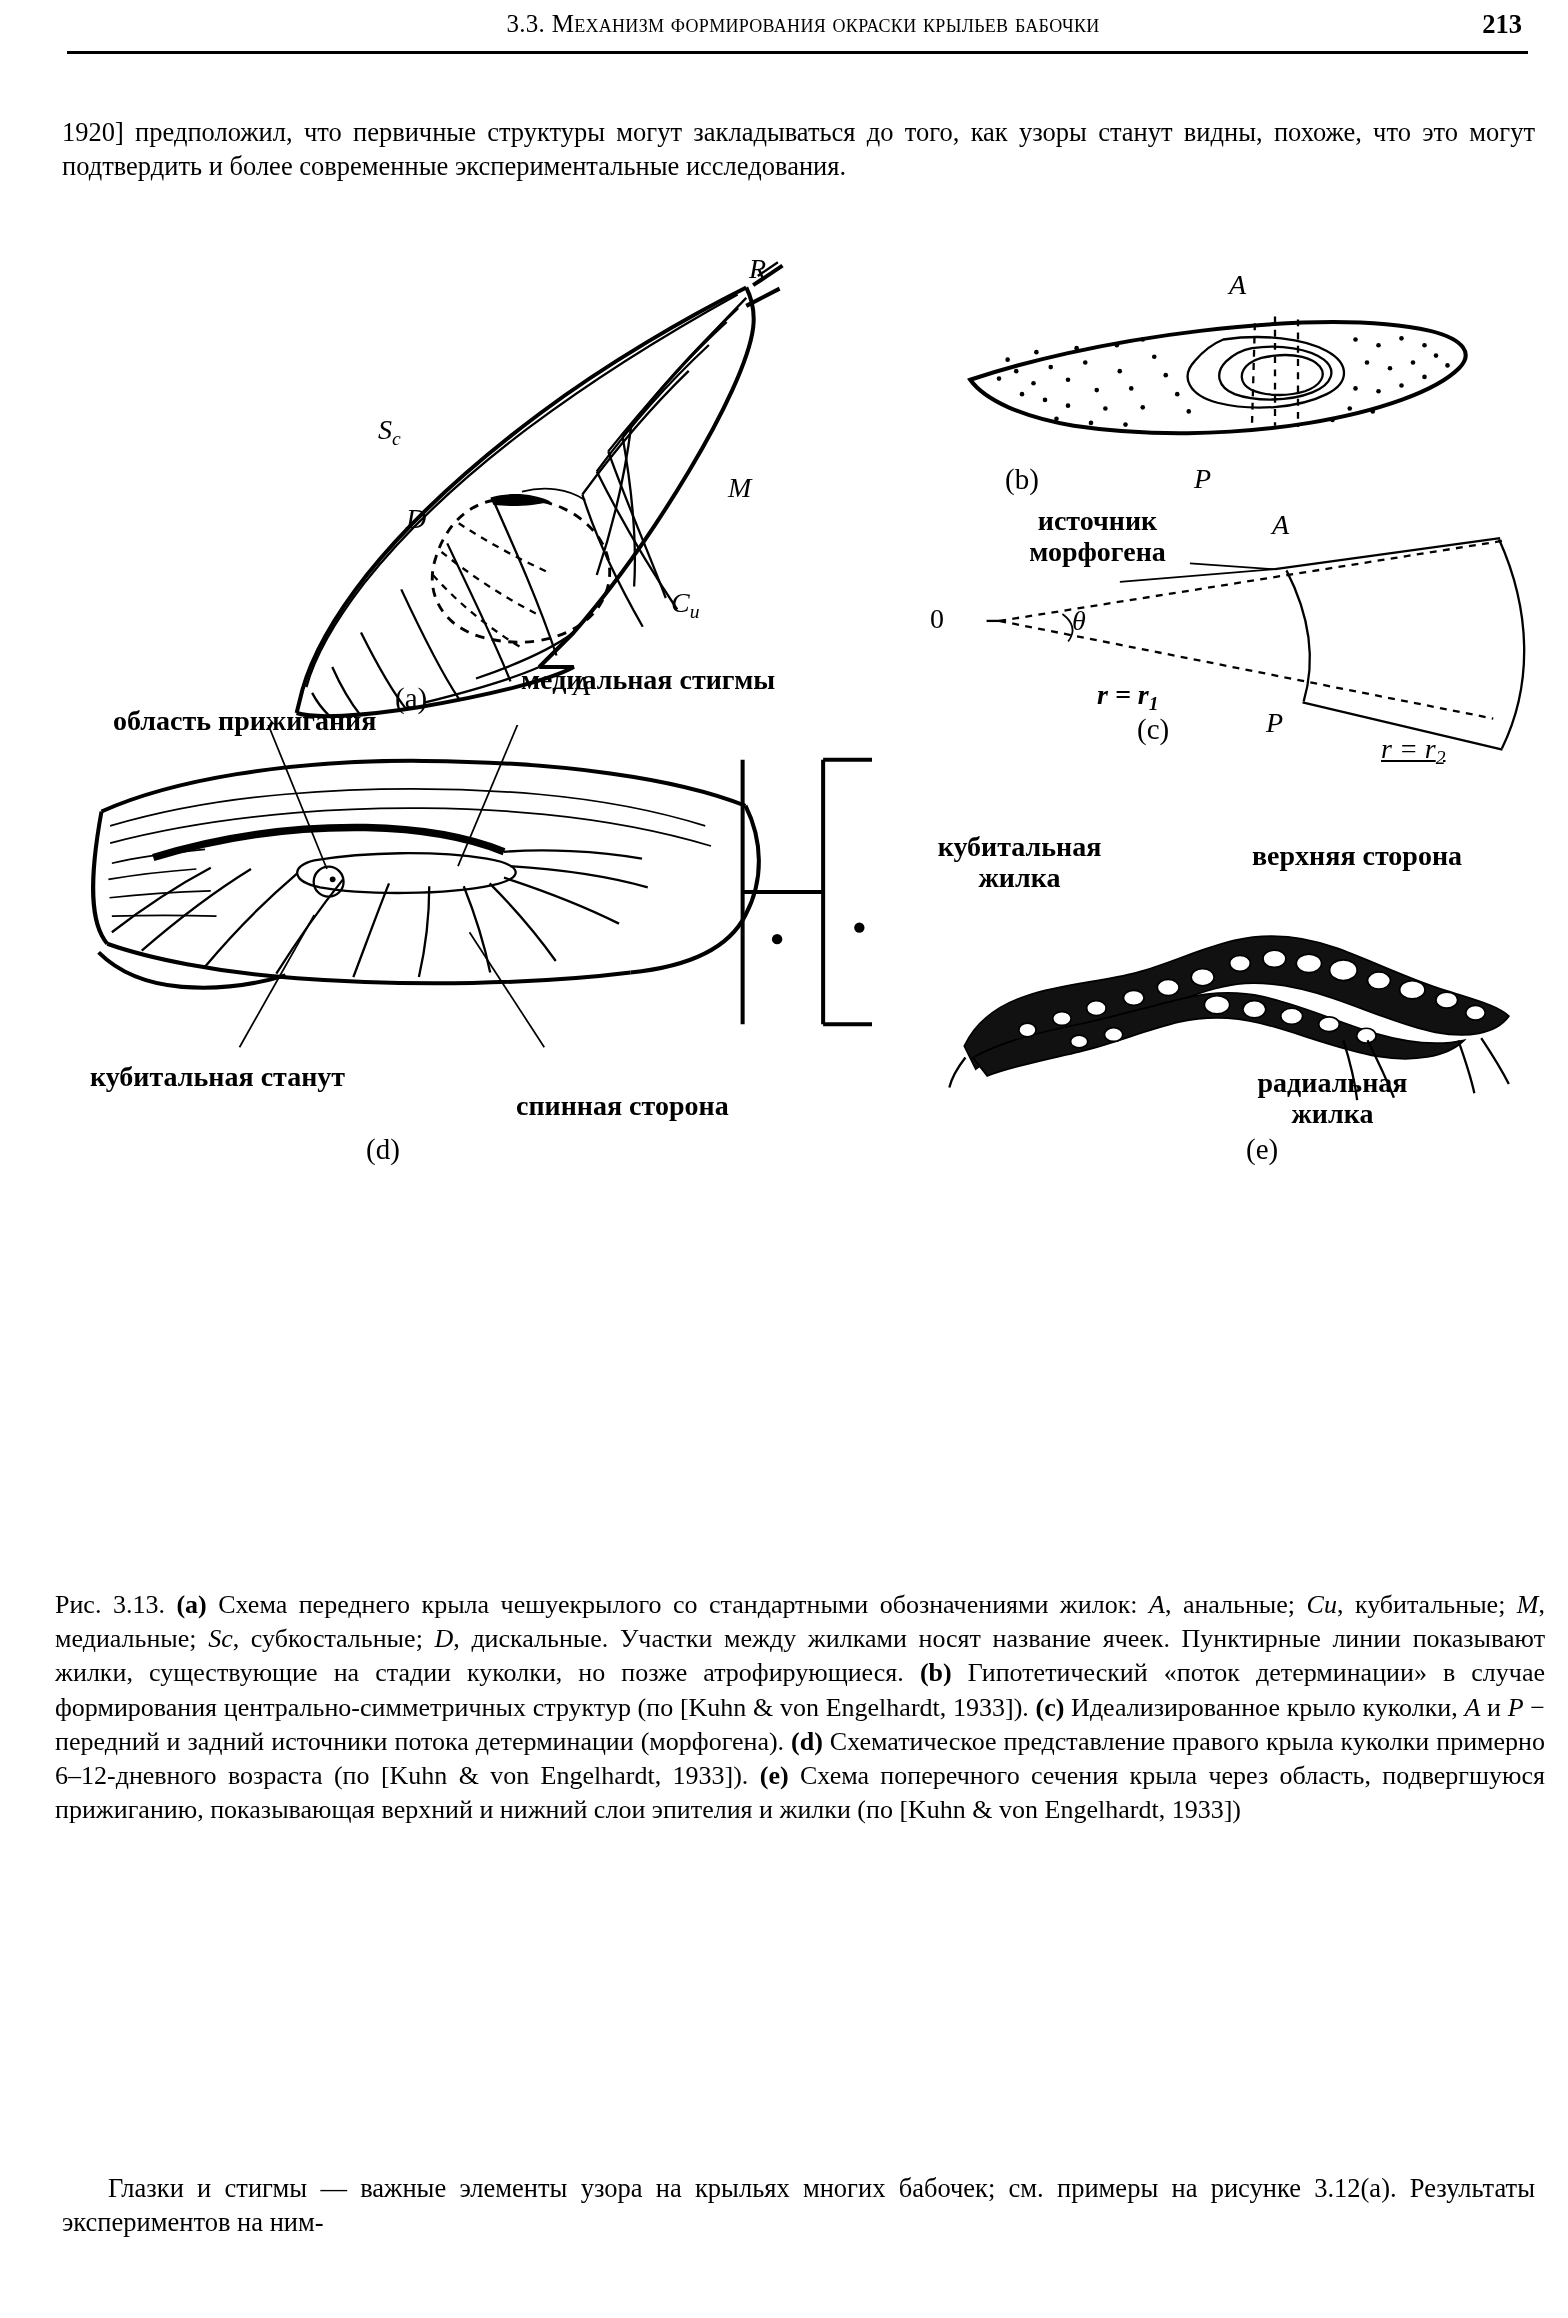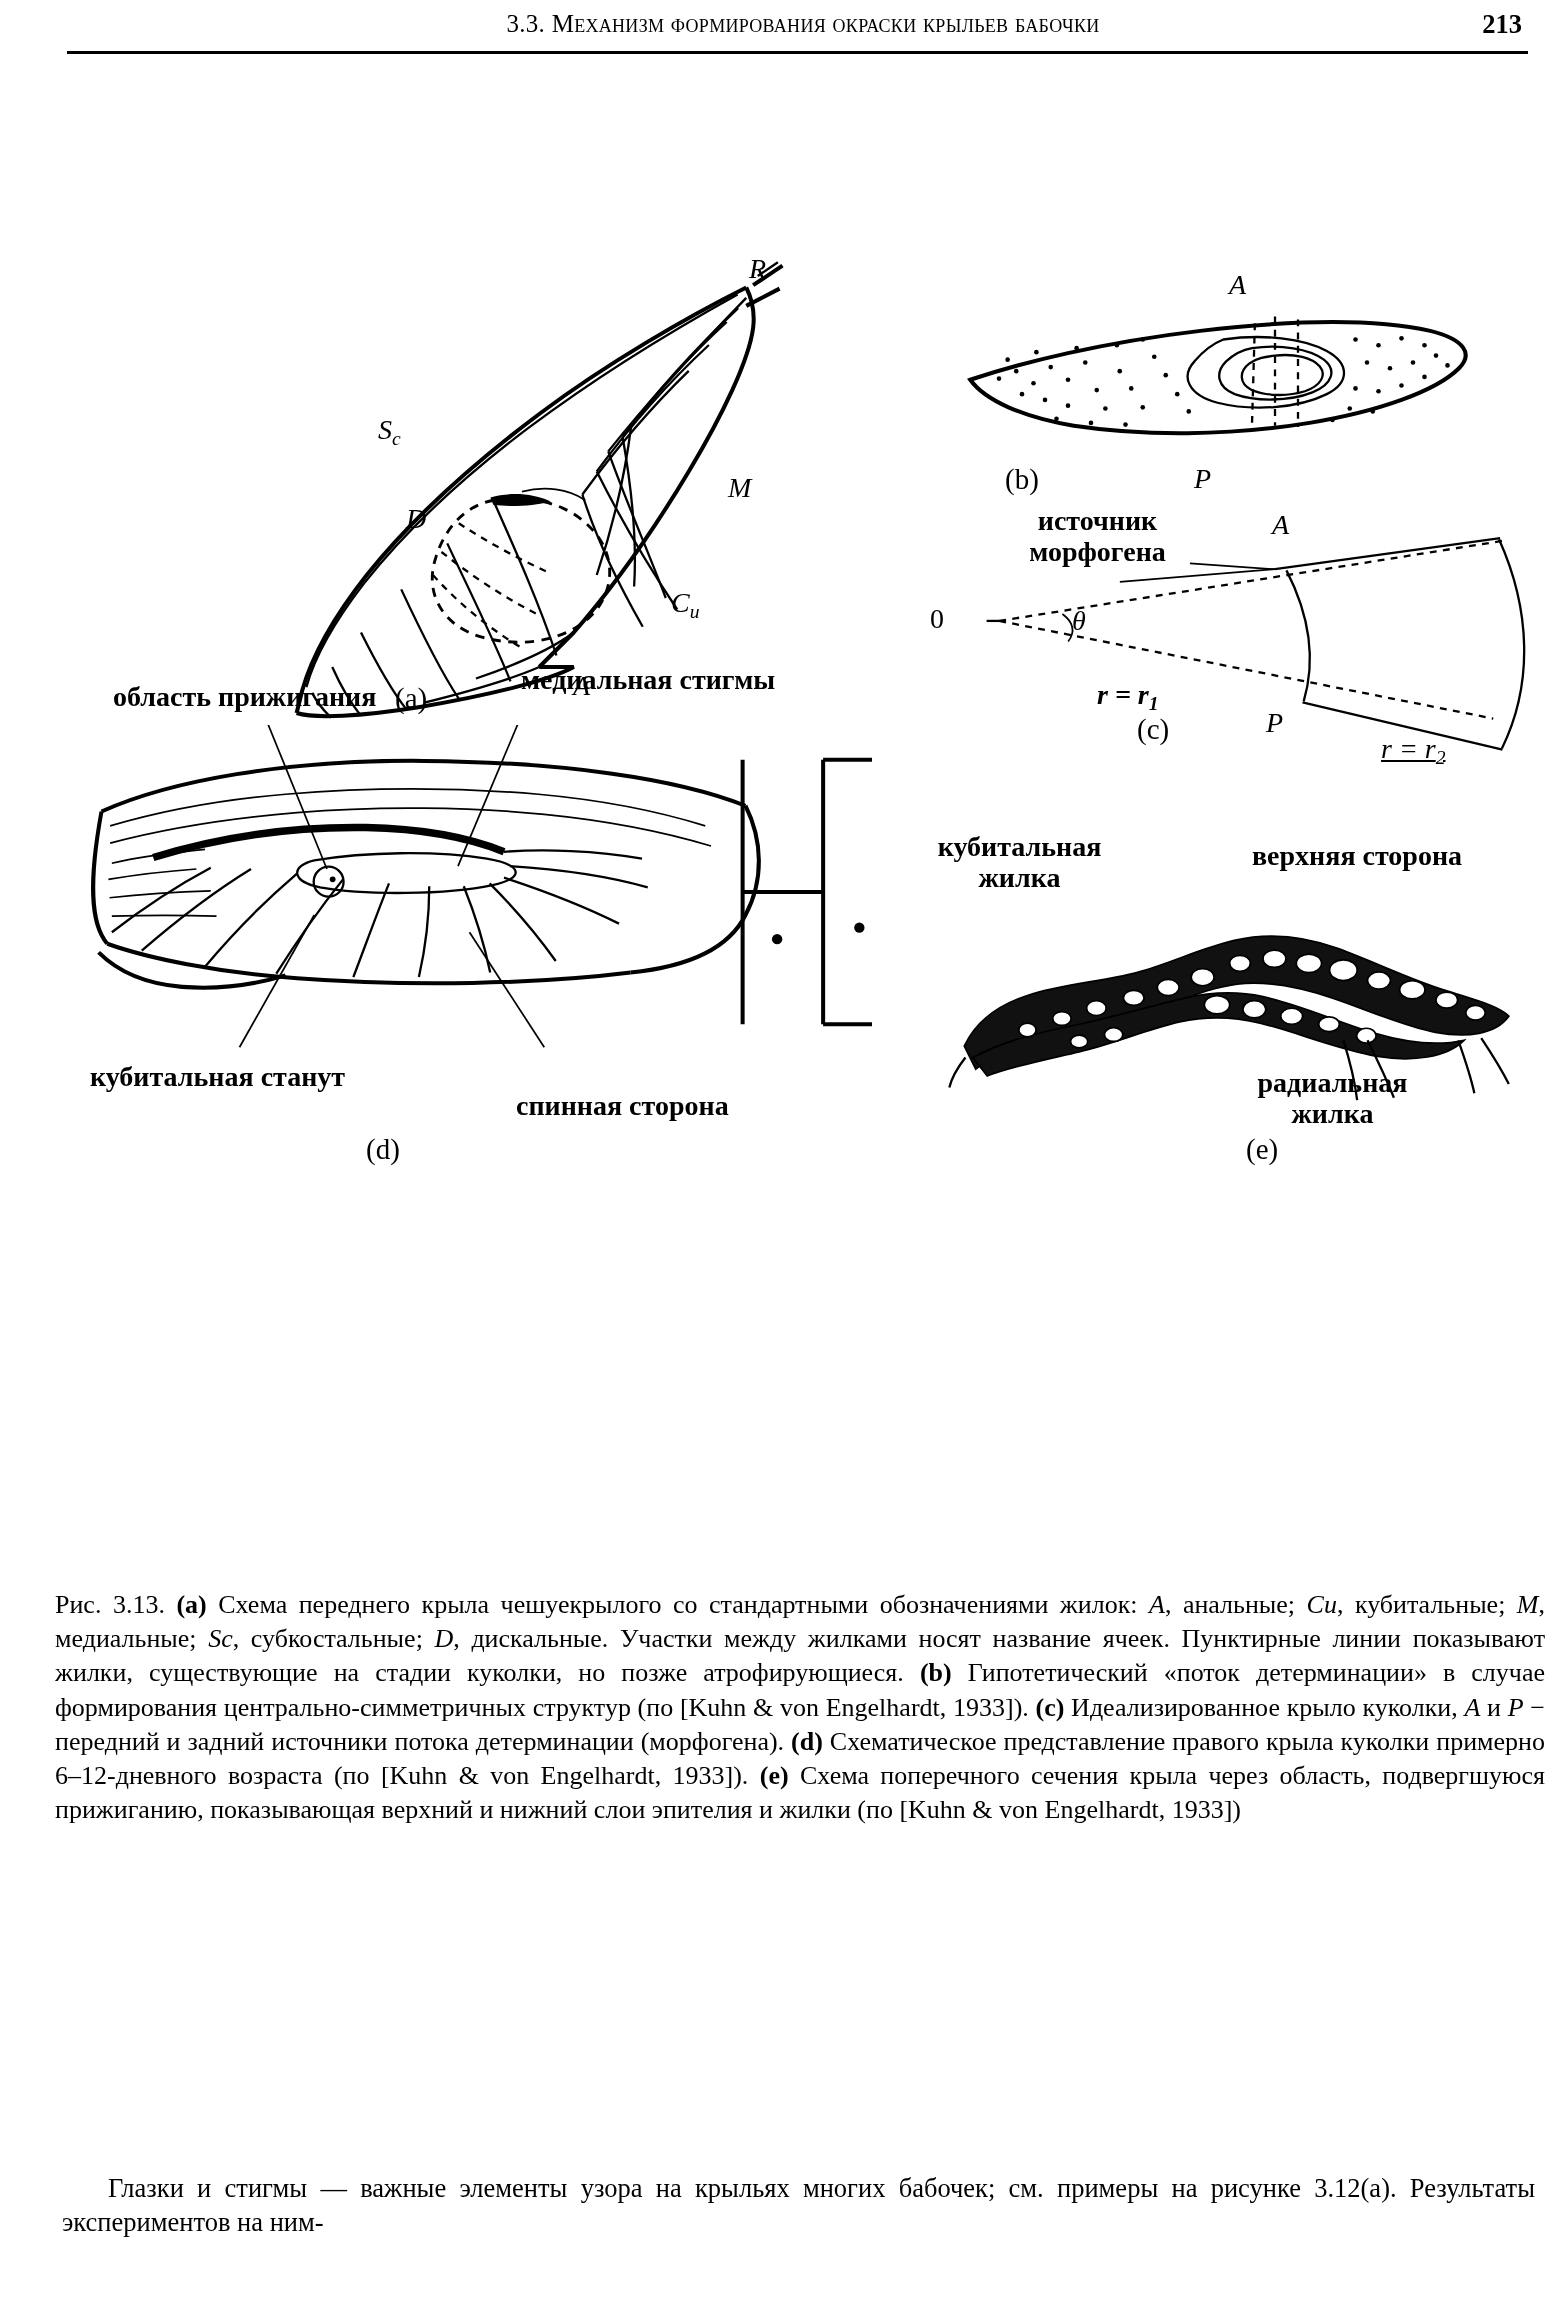--- a/index.html
+++ b/index.html
@@ -121,20 +121,21 @@
 <body>
 
 <div class="page">
 
   <div class="header">
     <div class="header-title">3.3. Механизм формирования окраски крыльев бабочки</div>
     <div class="header-pageno">213</div>
   </div>
   <div class="header-rule"></div>
 
+  <div class="para" id="para-top">1920] предположил, что первичные структуры могут закладываться до того, как узоры станут видны, похоже, что это могут подтвердить и более современные экспериментальные исследования.</div>
 
   <div class="figure">
 
     <svg width="679" height="575" style="position:absolute;left:104px;top:0px;" viewBox="0 0 1180 1000">
 
       <path class="thick" d="M1000,60 C900,110 760,190 640,280 C520,370 420,460 340,560 C285,630 245,700 228,760 L218,800"></path>
       <path class="thick" d="M1000,60 C1010,80 1015,105 1012,130 C1005,185 960,280 900,380 C840,480 770,580 700,660 L640,720"></path>
       <path class="thick" d="M218,800 C250,810 330,806 430,790 C560,768 660,742 700,720 L640,720"></path>
 
       <path class="stroke" d="M985,72 C880,130 740,215 620,305 C505,392 410,480 335,575 C285,640 250,700 235,755"></path>
@@ -318,21 +319,21 @@
       <circle cx="1235" cy="372" r="9" class="solidfill"></circle>
       <circle cx="1378" cy="352" r="9" class="solidfill"></circle>
       <path class="thick" d="M1315,60 L1420,60"></path>
       <path class="thick" d="M1315,520 L1420,520"></path>
 
       <path class="thin" d="M330,-50 L452,250"></path>
       <path class="thin" d="M800,-40 L680,245"></path>
       <path class="thin" d="M300,560 L430,330"></path>
       <path class="thin" d="M830,560 L700,360"></path>
     </svg>
-    <div class="fig-text" style="left:46px;top:428px;font-family:Liberation Serif, serif;">область прижигания</div>
+    <div class="fig-text" style="left:46px;top:452px;font-family:Liberation Serif, serif;">область прижигания</div>
     <div class="fig-text" style="left:454px;top:411px;">медиальная стигмы</div>
     <div class="fig-text" style="left:23px;top:808px;">кубитальная станут</div>
     <div class="fig-text" style="left:449px;top:837px;">спинная сторона</div>
     <div class="fig-label" style="left:299px;top:880px;">(d)</div>
 
     <svg width="575" height="247" style="position:absolute;left:874px;top:615px;" viewBox="0 0 1000 430">
 
       <path style="fill:#111;stroke:#000;stroke-width:3" d="M40,310 C60,268 100,238 150,222 C210,202 280,198 340,182 C400,166 450,140 510,126 C570,112 630,118 690,140 C760,166 820,196 880,214 C930,230 970,240 988,258
                C965,290 915,296 860,286 C800,274 740,246 680,226 C620,206 565,196 515,202 C455,210 410,236 355,252 C300,268 245,276 190,292 C140,306 90,326 60,350 Z"></path>
 

